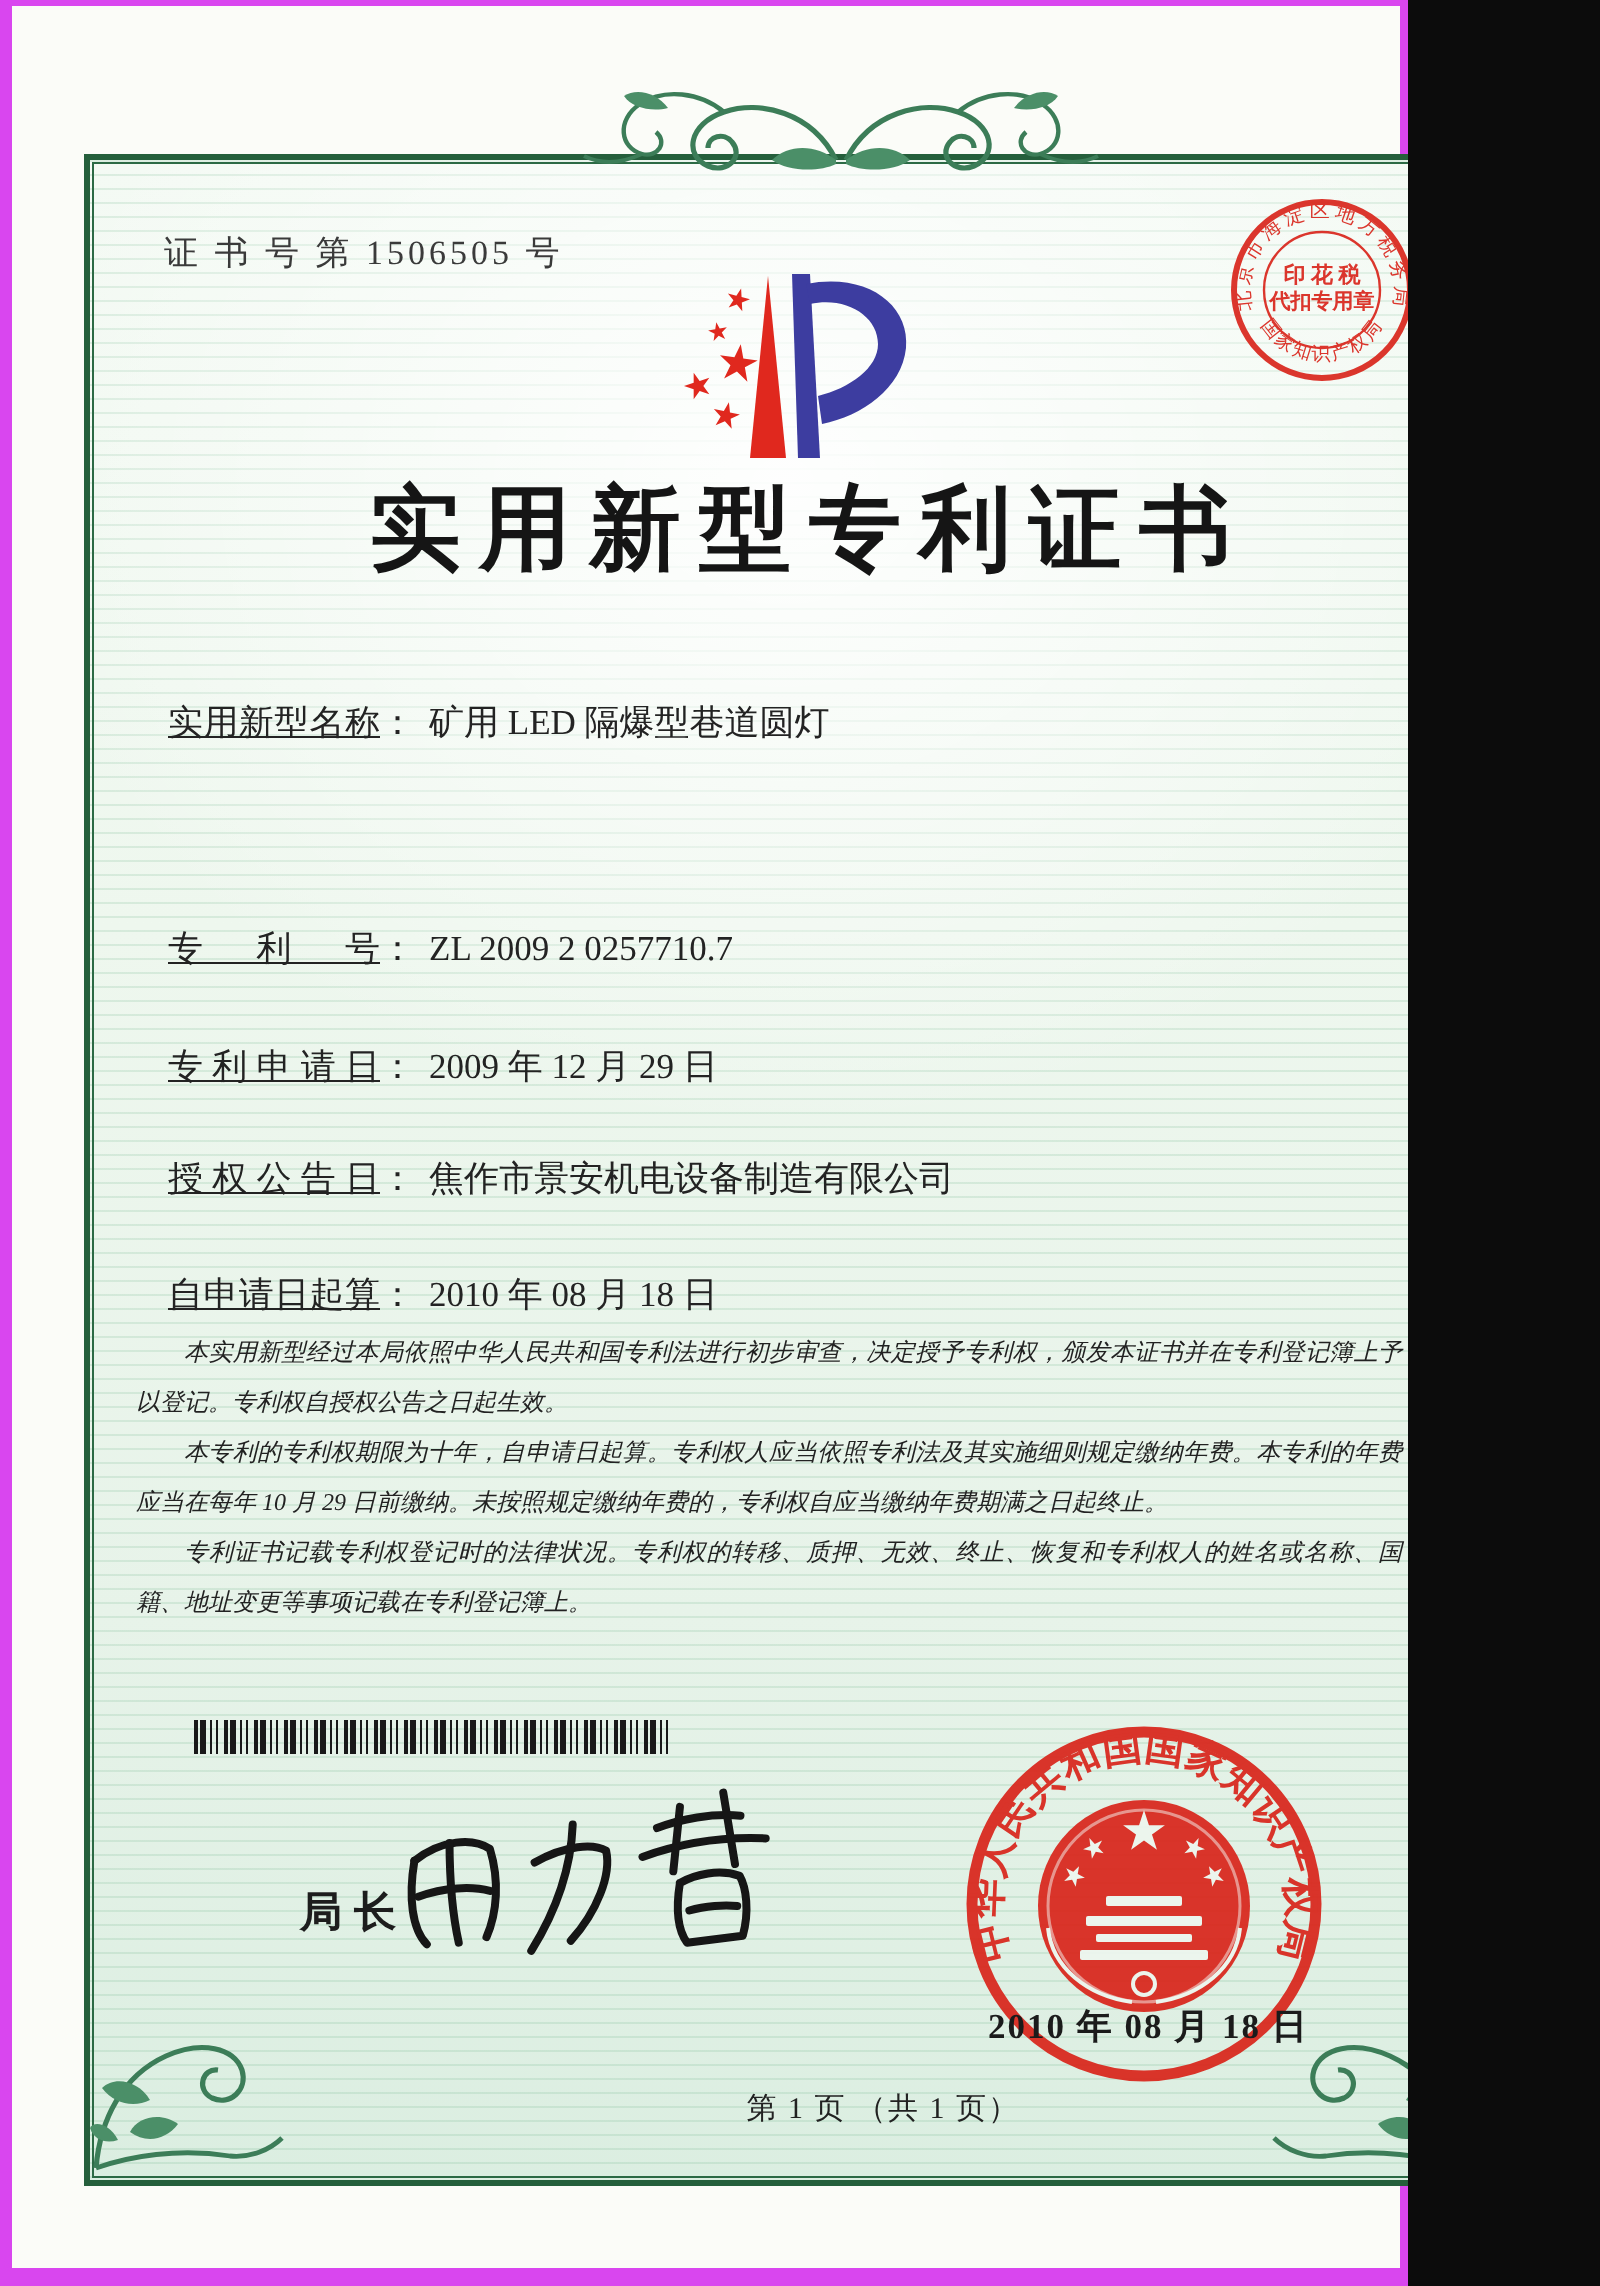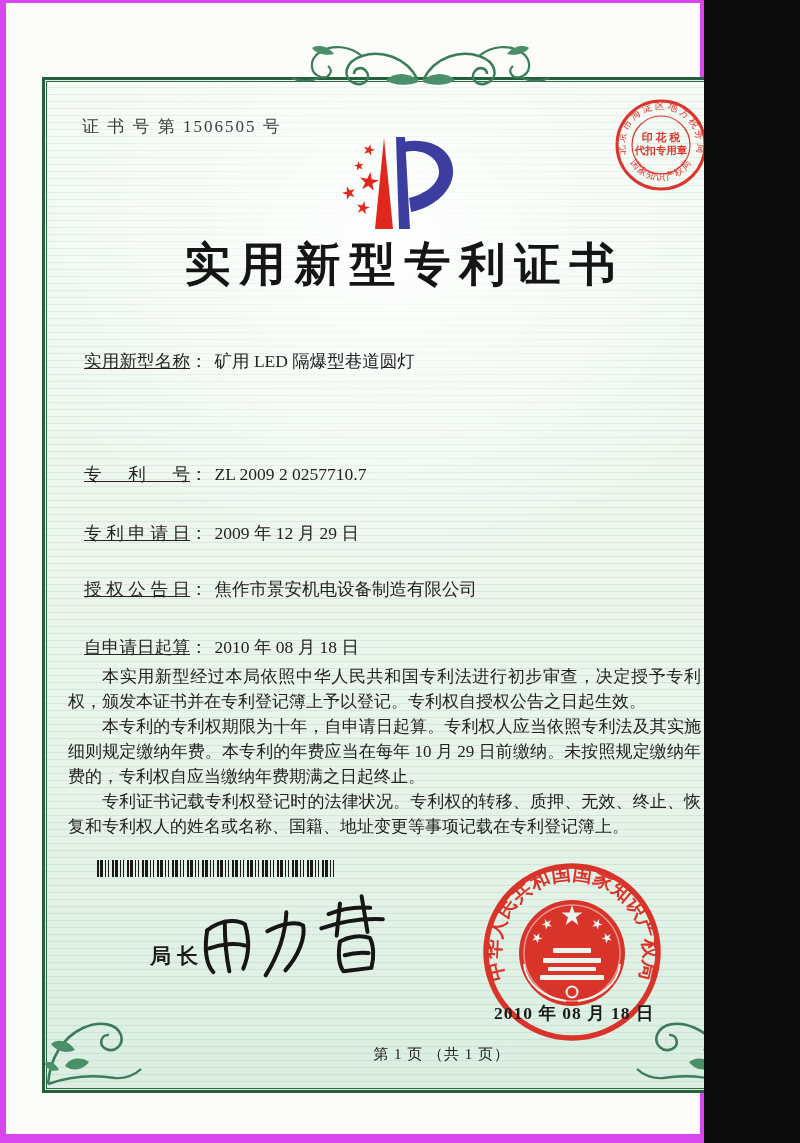--- a/index.html
+++ b/index.html
@@ -12,21 +12,21 @@
       radial-gradient(ellipse 90% 52% at 50% 16%, rgba(255,255,255,.92), rgba(255,255,255,0) 62%),
       repeating-linear-gradient(180deg, rgba(118,184,144,.20) 0 1px, rgba(255,255,255,0) 1px 7px),
       linear-gradient(180deg,#f4faf4 0%,#eef7ee 38%,#e7f3e9 72%,#dbeee1 100%);}
   .frame::before{content:"";position:absolute;inset:1px;border:1px solid #2c6a45;}
   .certno{left:82px;top:115px;font-size:17px;letter-spacing:2px;color:#3a3a3a;}
   .title{left:0;width:800px;top:234px;text-align:center;font-size:46px;font-weight:700;
          letter-spacing:9px;text-indent:9px;color:#151515;}
   .fieldrow{left:84px;font-size:17.5px;color:#232323;white-space:nowrap;}
   .flabel{display:inline-block;width:106px;text-align:justify;text-align-last:justify;text-decoration:underline;}
   .fcolon{margin-right:7px;}
-  .paras{left:68px;top:664px;width:633px;font-size:17px;line-height:25px;text-align:justify;color:#222;}
+  .paras{left:68px;top:664px;width:633px;font-size:12px;line-height:25px;text-align:justify;color:#222;font-style:italic;}
   .paras p{margin:0;text-indent:2em;}
   .barcode{left:97px;top:860px;width:238px;height:17px;
     background:repeating-linear-gradient(90deg,#191919 0 2px,transparent 2px 3px,#191919 3px 6px,
       transparent 6px 8px,#191919 8px 9px,transparent 9px 11px,#191919 11px 12px,transparent 12px 15px);}
   .signer{left:150px;top:942px;font-size:21px;letter-spacing:6px;color:#1d1d1d;font-weight:bold;}
   .sigsvg{left:192px;top:886px;transform:rotate(-3deg);}
   .sealsvg{left:472px;top:852px;opacity:.93;}
   .sealdate{left:494px;top:1001px;font-size:17.5px;font-weight:700;letter-spacing:1px;color:#1b1b1b;}
   .footer{left:290px;top:1045px;width:220px;text-align:right;font-size:15px;letter-spacing:1px;color:#222;}
   .taxsvg{left:606px;top:90px;opacity:.92;}

